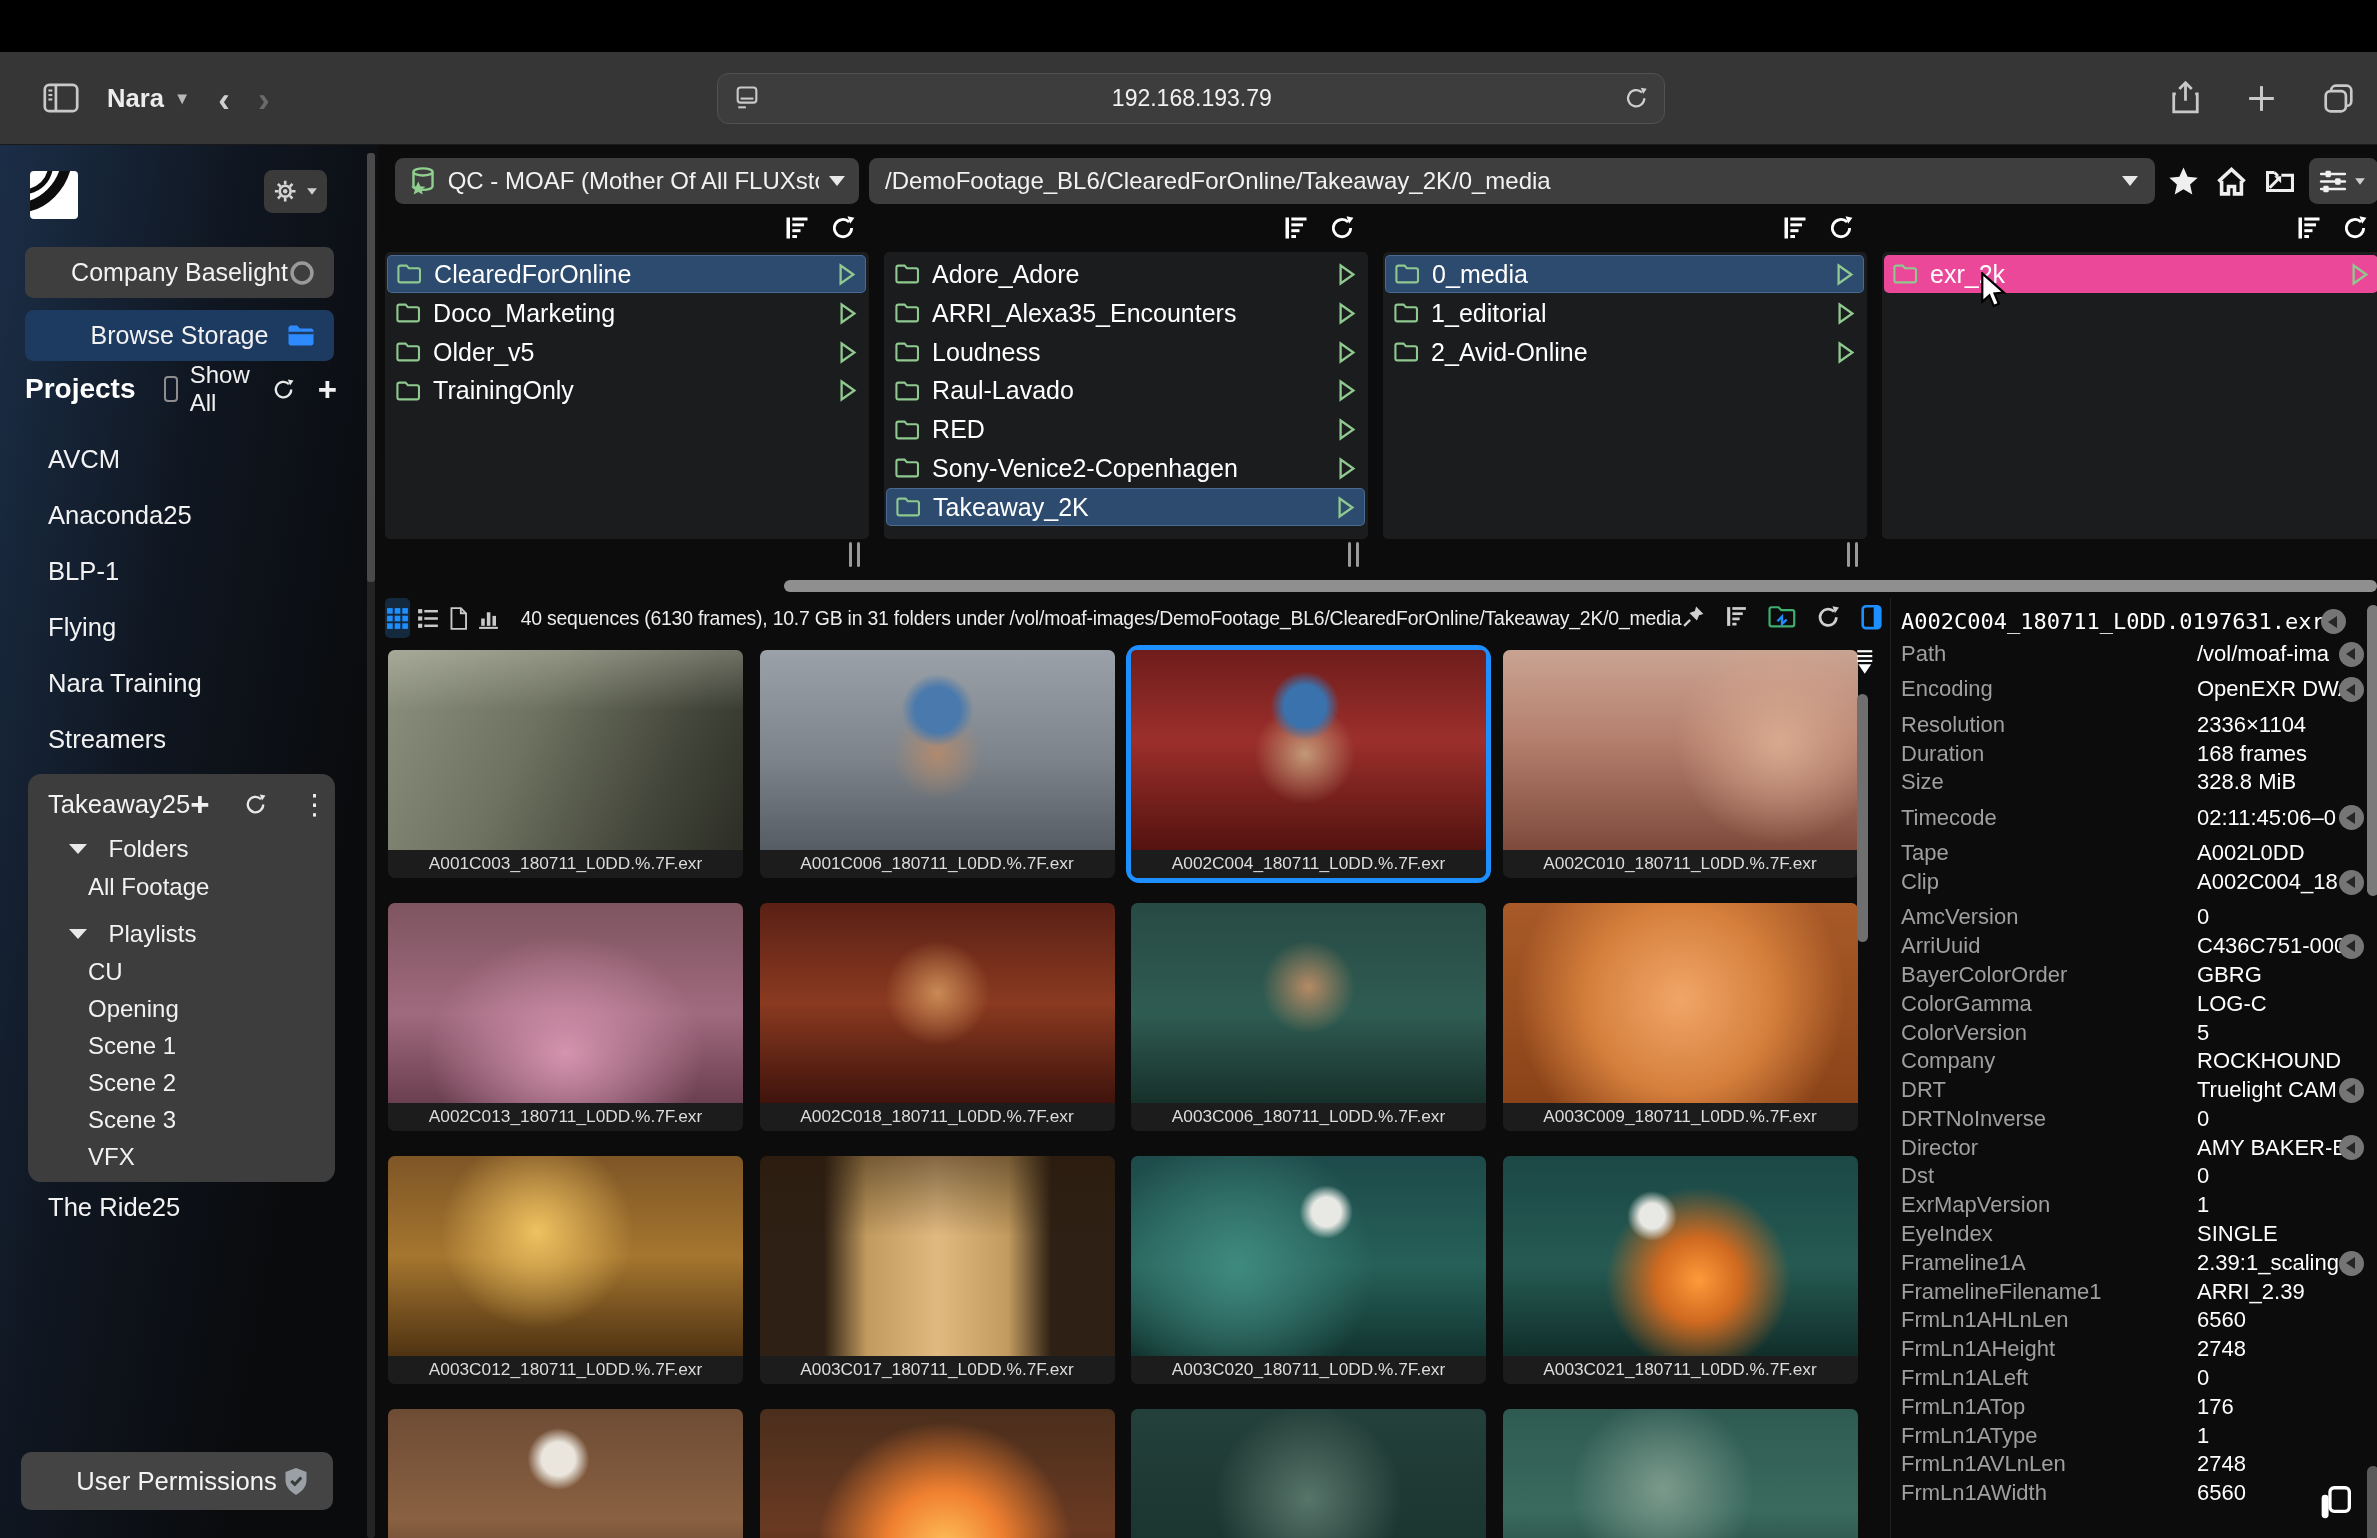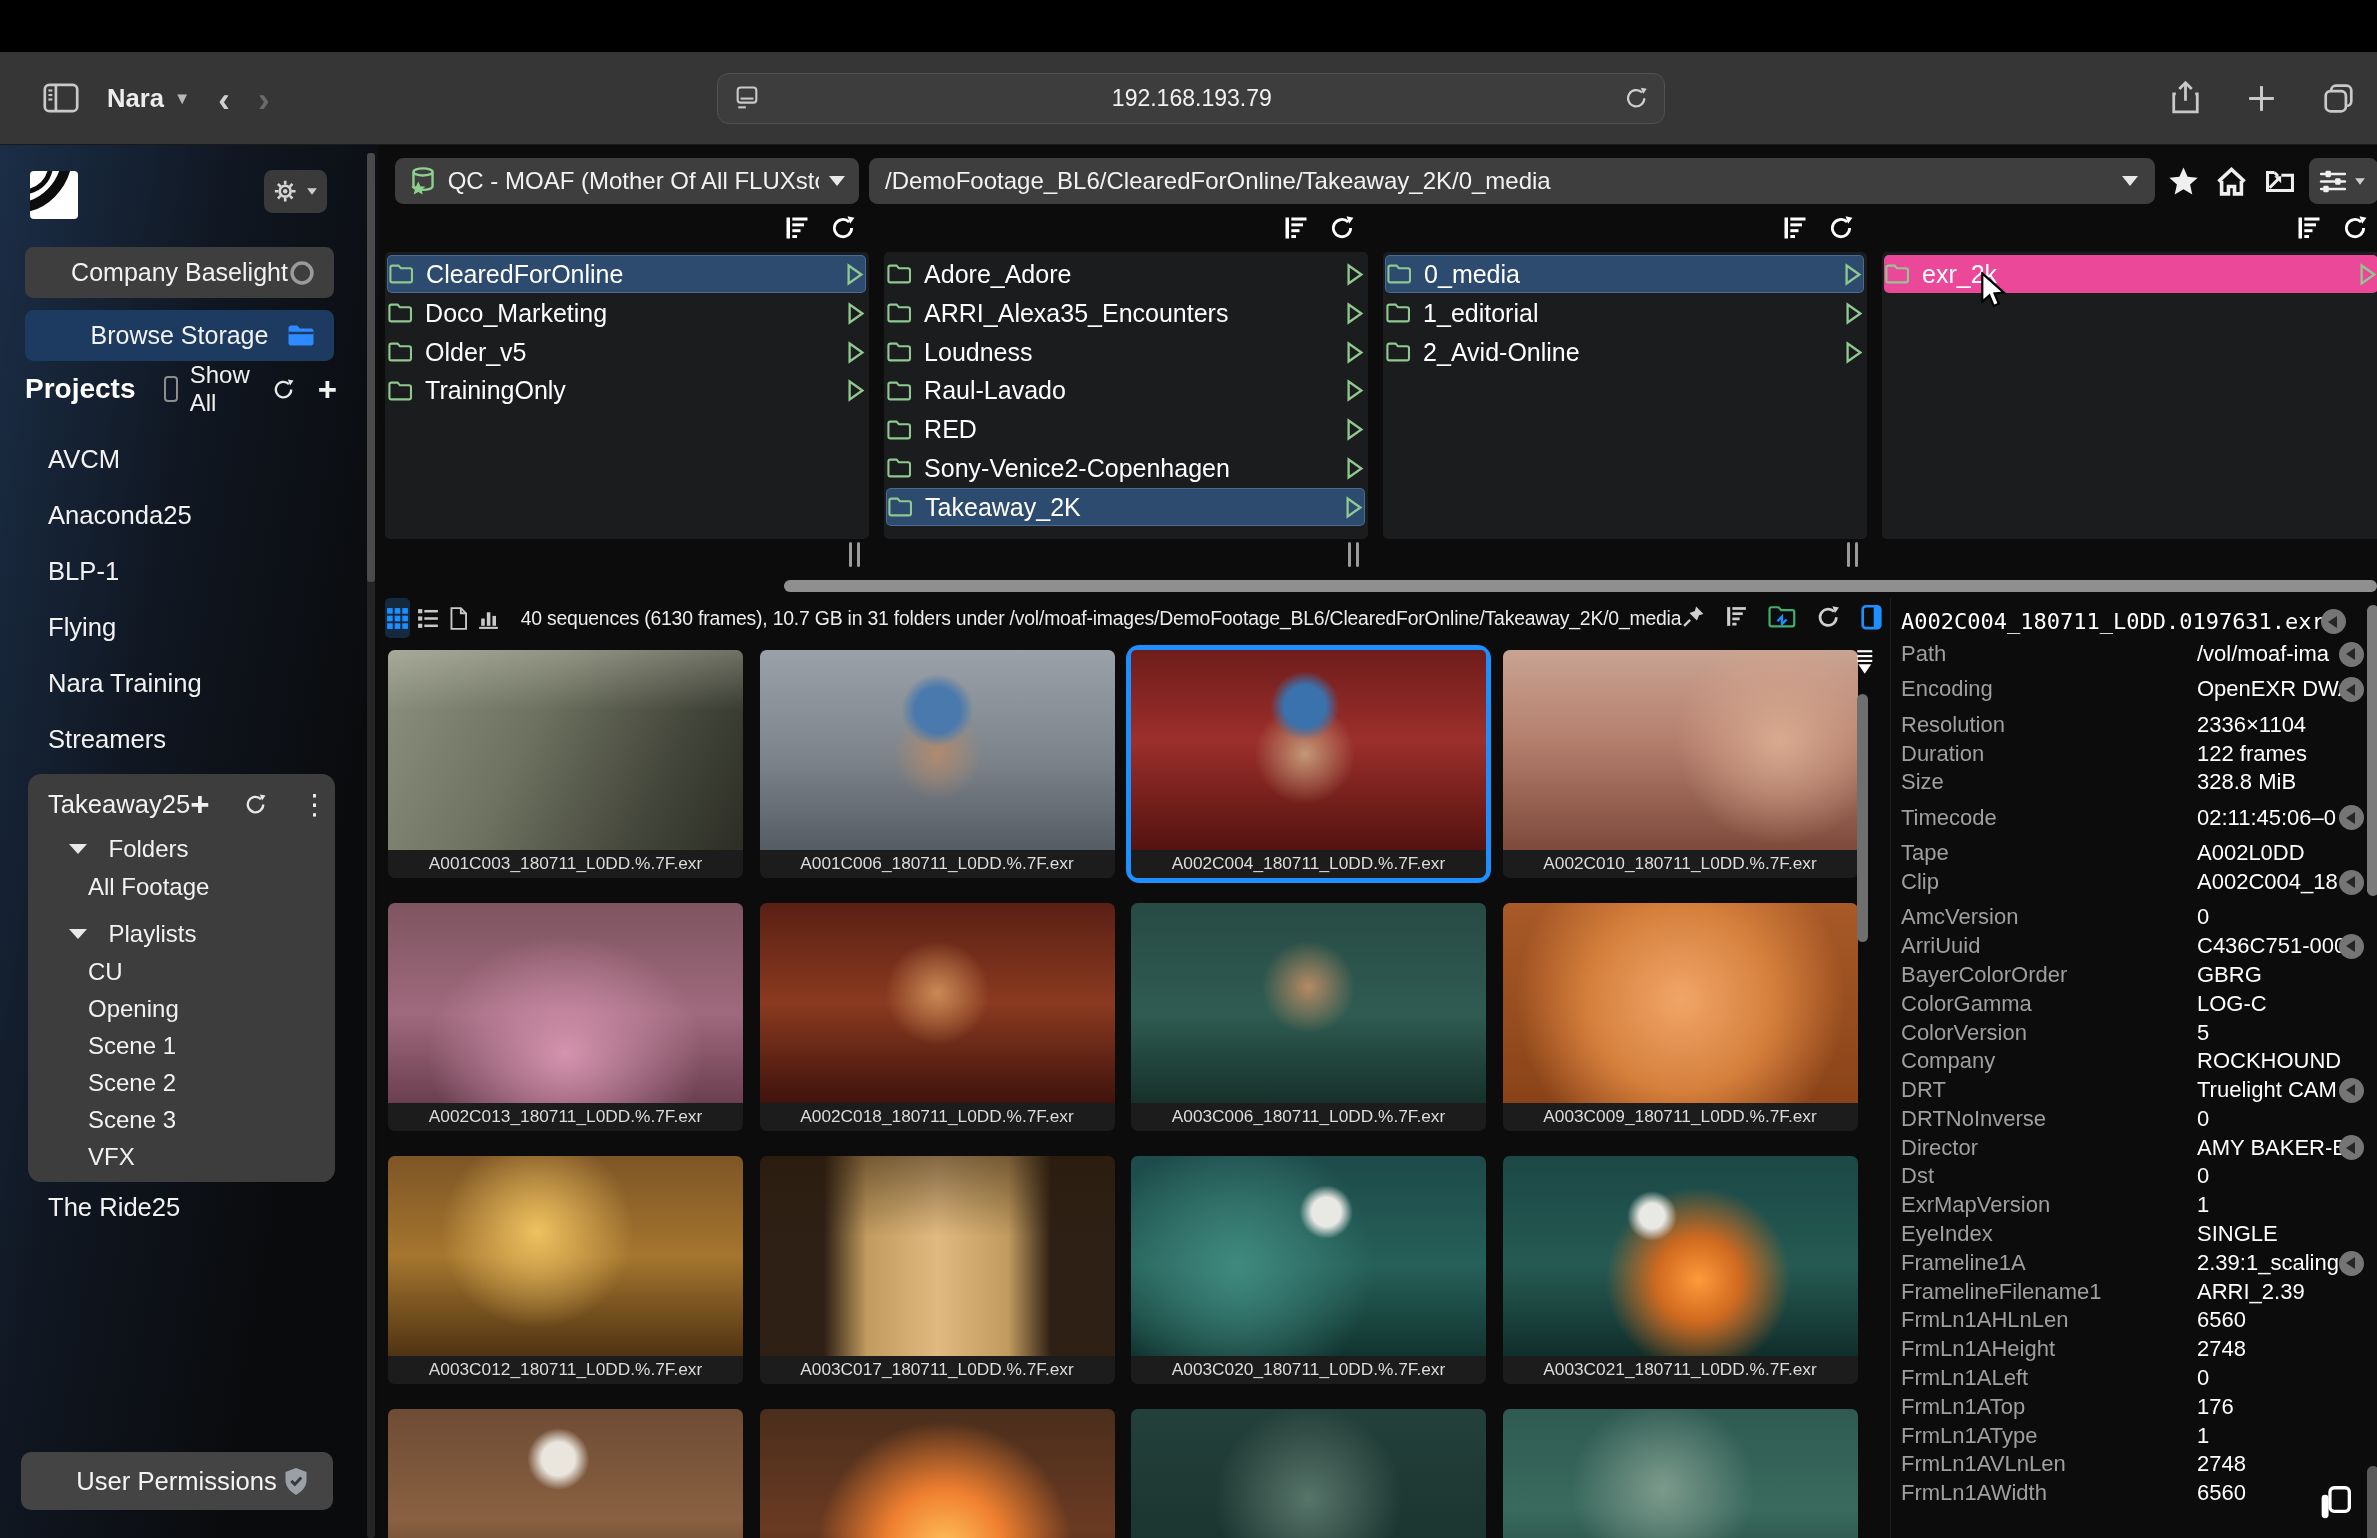--- a/index.html
+++ b/index.html
@@ -62,21 +62,21 @@
   .pathpill .pp-text{flex:1;white-space:nowrap;overflow:hidden;}
   .tinycaret{width:0;height:0;border-left:8.3px solid transparent;border-right:8.3px solid transparent;border-top:10px solid #e8e8e8;flex:none;}
   .pr-ic{display:flex;align-items:center;justify-content:center;width:38px;flex:none;}
   .filterbtn{width:69px;height:46px;background:#3e3e3e;border-radius:8.3px;display:flex;align-items:center;justify-content:center;gap:6.6px;flex:none;}
 
   
   .columns{display:grid;grid-template-columns:484px 484px 484px 1fr;gap:15px;margin:5px 0 0 6.6px;}
   .col{position:relative;}
   .colhead{height:38px;display:flex;align-items:flex-start;justify-content:flex-end;gap:18px;padding:5px 11.6px 0 0;}
   .collist{height:287px;background:#1b1c1e;border-radius:5px;padding-top:2.5px;box-sizing:border-box;}
-  .frow{height:38px;margin:0.8px 2.5px;border-radius:5px;display:flex;align-items:center;padding:0 0;gap:11.6px;color:#fff;font-size:25px;}
+  .frow{height:38px;margin:0.8px 2.5px;border-radius:5px;display:flex;align-items:center;padding:0 8px;gap:11.6px;color:#fff;font-size:25px;}
   .frow.selected{background:#2d4b6e;border:0.8px solid rgba(130,170,215,.35);height:36px;}
   .frow.hover{background:#ec4899;}
   .frow .fname{flex:1;white-space:nowrap;overflow:hidden;}
   .resize{position:absolute;right:8.3px;bottom:-28px;display:flex;gap:5px;}
   .resize i{display:block;width:3.3px;height:25px;background:#9a9a9a;border-radius:1.7px;}
   .hscroll{margin:41px 0 0 6.6px;height:11.6px;position:relative;}
   .hthumb{position:absolute;left:20%;right:3.3px;height:11.6px;background:#8f8f8f;border-radius:5.8px;}
 
   
   .content{display:flex;margin-top:6.6px;height:944px;}
@@ -850,21 +850,21 @@
               </div>
 
               <div class="mrow gap">
                 <span class="mlabel">Resolution</span>
                 <span class="mval">2336×1104</span>
 
               </div>
 
               <div class="mrow">
                 <span class="mlabel">Duration</span>
-                <span class="mval">122 frames</span>
+                <span class="mval">168 frames</span>
 
               </div>
 
               <div class="mrow">
                 <span class="mlabel">Size</span>
                 <span class="mval">328.8 MiB</span>
 
               </div>
 
               <div class="mrow gap">

